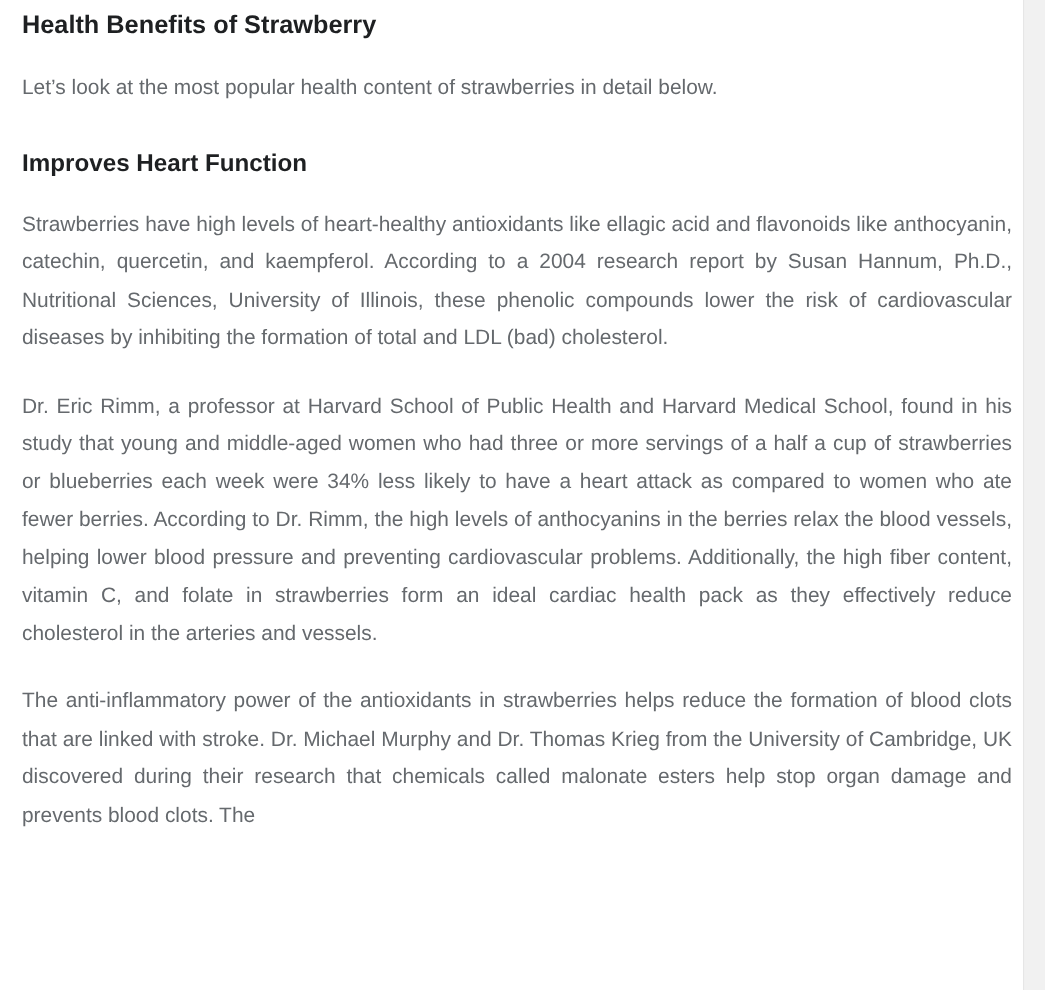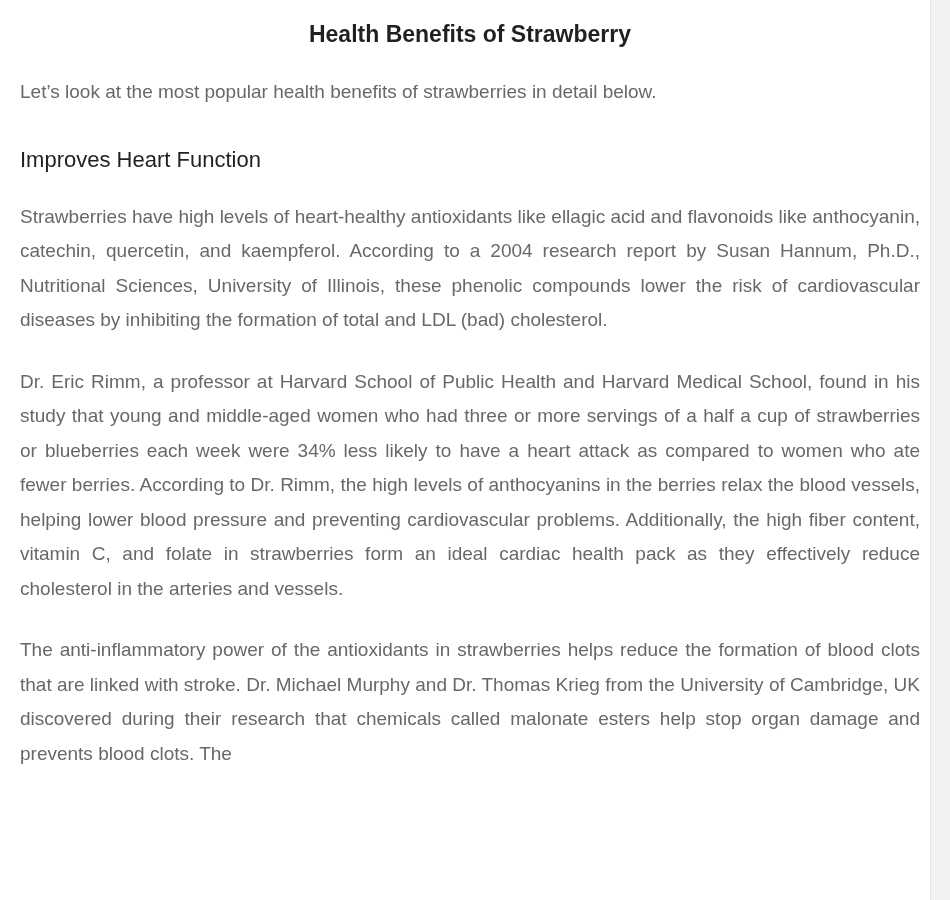--- a/index.html
+++ b/index.html
@@ -21,32 +21,31 @@
   .content {
     position: absolute;
     left: 0;
     top: 0;
     bottom: 0;
     right: 20px;
     padding: 8px 10px 0 20px;
     overflow: hidden;
   }
   h1.page-title {
-    margin: 12px;
+    margin: 0;
     font-size: 23px;
     line-height: 28px;
     font-weight: bold;
     color: #1e2022;
-    text-align: center;
   }
   h2.section-heading {
     margin: 37px 0 0 0;
     font-size: 22px;
     line-height: 26px;
-    font-weight: normal;
+    font-weight: bold;
     color: #1e2022;
   }
   p.body-text {
     margin: 27px 0 0 0;
     font-size: 19px;
     line-height: 34.5px;
     color: #65696d;
     text-align: justify;
   }
   p.intro-text {
@@ -63,21 +62,21 @@
   }
 </style>
 </head>
 <body>
 
 <div class="viewport">
   <div class="content">
 
     <h1 class="page-title">Health Benefits of Strawberry</h1>
 
-    <p class="body-text intro-text">Let’s look at the most popular health benefits of strawberries in detail below.</p>
+    <p class="body-text intro-text">Let’s look at the most popular health content of strawberries in detail below.</p>
 
     <h2 class="section-heading">Improves Heart Function</h2>
 
     <p class="body-text">Strawberries have high levels of heart-healthy antioxidants like ellagic acid and flavonoids like anthocyanin, catechin, quercetin, and kaempferol. According to a 2004 research report by Susan Hannum, Ph.D., Nutritional Sciences, University of Illinois, these phenolic compounds lower the risk of cardiovascular diseases by inhibiting the formation of total and LDL (bad) cholesterol.</p>
 
     <p class="body-text">Dr. Eric Rimm, a professor at Harvard School of Public Health and Harvard Medical School, found in his study that young and middle-aged women who had three or more servings of a half a cup of strawberries or blueberries each week were 34% less likely to have a heart attack as compared to women who ate fewer berries. According to Dr. Rimm, the high levels of anthocyanins in the berries relax the blood vessels, helping lower blood pressure and preventing cardiovascular problems. Additionally, the high fiber content, vitamin C, and folate in strawberries form an ideal cardiac health pack as they effectively reduce cholesterol in the arteries and vessels.</p>
 
 
     <p class="body-text">The anti-inflammatory power of the antioxidants in strawberries helps reduce the formation of blood clots that are linked with stroke. Dr. Michael Murphy and Dr. Thomas Krieg from the University of Cambridge, UK discovered during their research that chemicals called malonate esters help stop organ damage and prevents blood clots. The</p>
 

